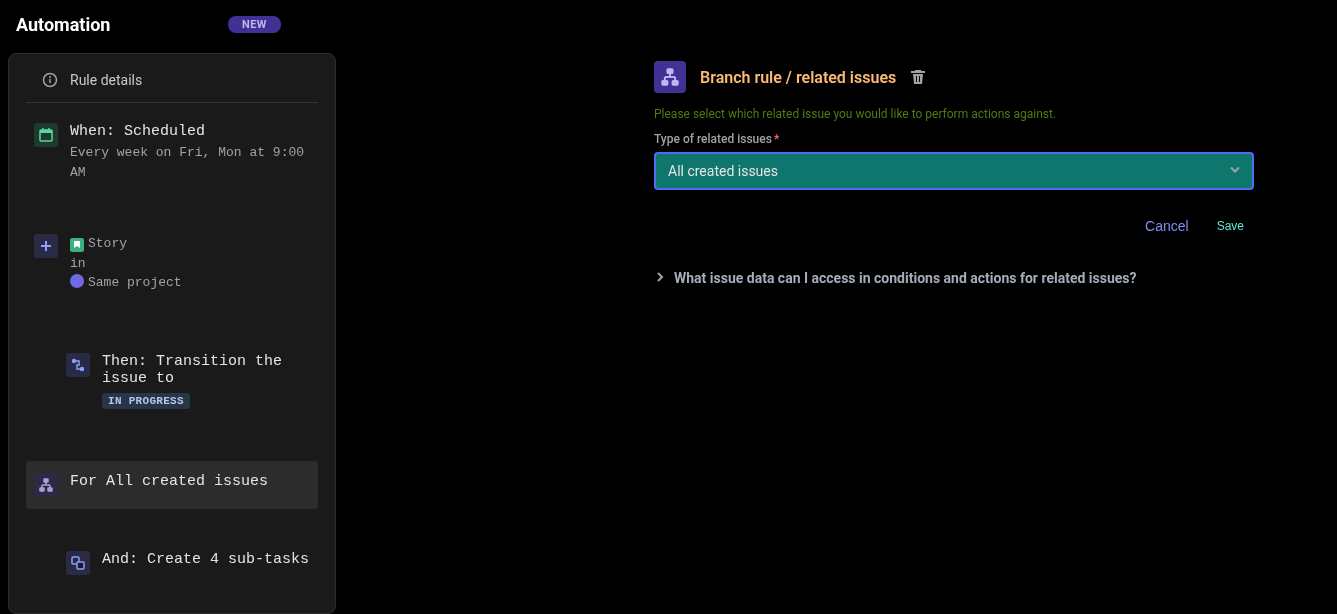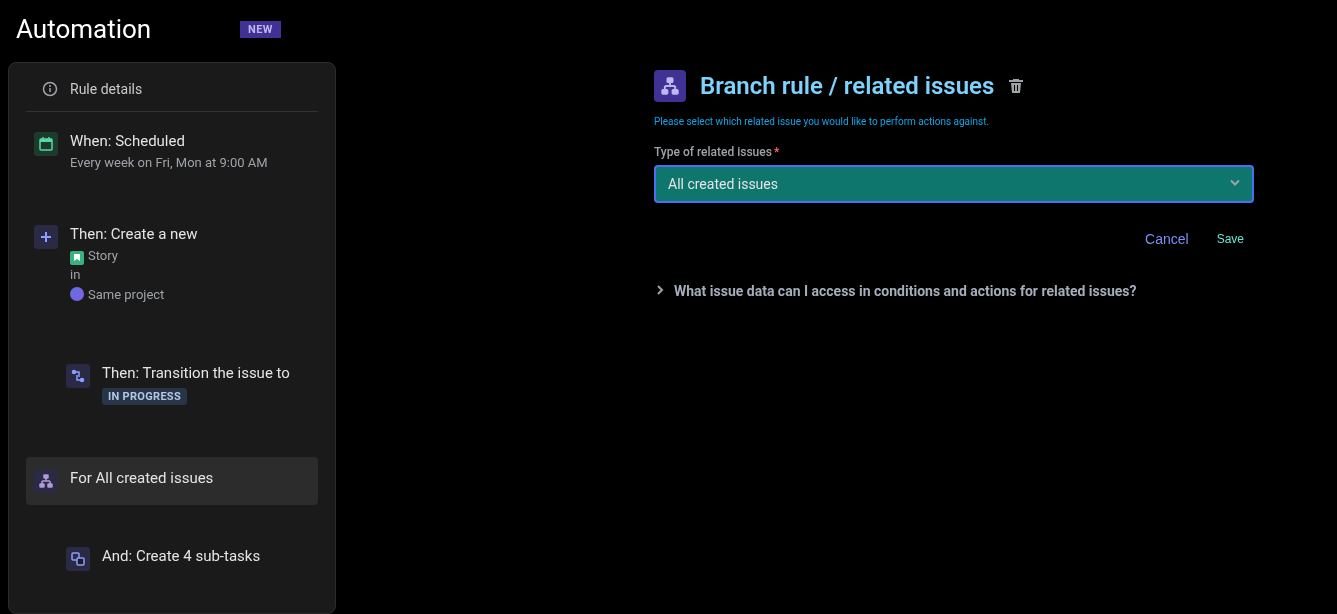--- a/index.html
+++ b/index.html
@@ -21,31 +21,31 @@
       flex-direction: column;
       height: 100%;
     }
     .header {
       display: flex;
       align-items: center;
       padding: 14px 16px 18px 16px;
       gap: 12px;
     }
     .page-title {
-      font-size: 26px;
-      font-weight: 400;
+      font-size: 18px;
+      font-weight: 700;
       color: #ffffff;
     }
     .new-badge {
       background: #403294;
       color: #c0b6f2;
       font-size: 11px;
       font-weight: 700;
-      padding: 2px 8px;
-      border-radius: 0;
+      padding: 2px 14px;
+      border-radius: 8px;
       letter-spacing: 0.5px;
       margin-left: auto;
       margin-right: 1040px;
     }
     .content {
       display: flex;
       flex: 1;
       gap: 0;
     }
     .sidebar {
@@ -79,20 +79,21 @@
     .rule-steps {
       padding: 8px 0;
       position: relative;
     }
     .step {
       display: flex;
       gap: 12px;
       padding: 12px 16px 12px 16px;
       position: relative;
       align-items: flex-start;
+      font-family: Liberation Mono, monospace;
     }
     .step-icon {
       width: 24px;
       height: 24px;
       min-width: 24px;
       border-radius: 3px;
       display: flex;
       align-items: center;
       justify-content: center;
       font-size: 13px;
@@ -193,34 +194,34 @@
       width: 32px;
       height: 32px;
       background: #403294;
       border-radius: 4px;
       display: flex;
       align-items: center;
       justify-content: center;
       color: #c0b6f2;
     }
     .panel-title {
-      font-size: 24px;
+      font-size: 16px;
       font-weight: 600;
-      color: #7dd3fc;
+      color: #fdba74;
     }
     .trash-icon {
       color: #9fa3a8;
       cursor: pointer;
       display: flex;
       align-items: center;
     }
     .panel-description {
-      font-size: 10px;
-      color: #0ea5e9;
-      margin-bottom: 18px;
+      font-size: 12px;
+      color: #4d7c0f;
+      margin-bottom: 11px;
       margin-left: 0;
     }
     .field-label {
       font-size: 12px;
       color: #9fa3a8;
       margin-bottom: 6px;
       display: block;
       font-weight: 500;
     }
     .required-star {
@@ -331,21 +332,20 @@
         </div>
 
         <div class="step" style="margin-top:28px">
           <div class="step-icon plus">
             <svg width="14" height="14" viewBox="0 0 14 14">
                 <line x1="7" y1="2" x2="7" y2="12" stroke="currentColor" stroke-width="2"></line>
                 <line x1="2" y1="7" x2="12" y2="7" stroke="currentColor" stroke-width="2"></line>
               </svg>
           </div>
           <div class="step-content">
-            <div class="step-title">Then: Create a new</div>
             <div class="step-subtitle">
               <span class="story-icon">
                 <svg width="8" height="8" viewBox="0 0 8 8" fill="white">
                     <path d="M1 0h6v7L4 5 1 7V0z"></path>
                   </svg>
               </span><span>Story</span><br>
               <span>in</span><br>
               <span class="project-icon"></span><span>Same project</span>
             </div>
           </div>

